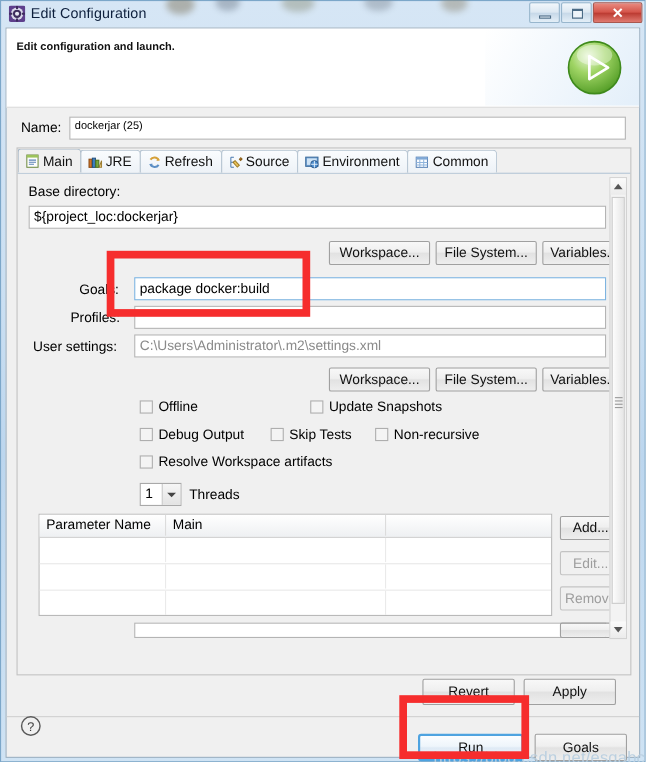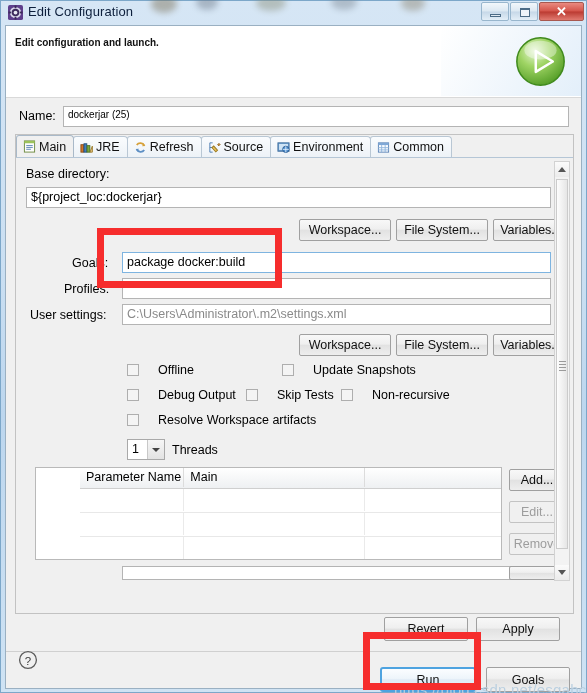--- a/index.html
+++ b/index.html
@@ -134,21 +134,21 @@
     font-size:12.5px;color:#111;
     display:flex;align-items:center;justify-content:center;
     white-space:nowrap;
   }
   .btn.disabled{color:#9d9d9d;border-color:#c3c3c3;background:#f0f0f0;}
   .btn.focusrun{
     border:2px solid #4ea3e0;border-radius:3px;
     background:linear-gradient(to bottom,#fbfdff 0%,#eef5fb 45%,#dfeaf5 52%,#edf4fb 100%);
   }
 
-  .cb{position:absolute;font-size:12.5px;display:flex;align-items:center;gap:19px;color:#000;white-space:nowrap;}
+  .cb{position:absolute;font-size:12.5px;display:flex;align-items:center;gap:5px;color:#000;white-space:nowrap;}
   .cb .box{
     width:12px;height:12px;flex:none;
     border:1px solid #aeaeae;background:#f4f4f4;box-sizing:border-box;
   }
 
   .combo{
     position:absolute;width:38px;height:21px;
     border:1px solid #a9a9a9;background:#fff;box-sizing:border-box;
     font-size:12.5px;
   }
@@ -398,21 +398,21 @@
           </div>
 
           <div class="combo" style="left:110px;top:282px;">
             <span class="val">1</span>
             <span class="arrowbox">
                 <span class="caret"></span>
               </span>
           </div>
           <div class="lbl" style="left:155px;top:286px;">Threads</div>
 
-          <div class="tbl" style="left:18px;top:310px;width:467px;height:93px;padding-left:44px;">
+          <div class="tbl" style="left:18px;top:310px;width:467px;height:93px;">
             <div class="thead">
               <div class="th" style="width:115px;">Parameter Name</div>
               <div class="th" style="width:200px;">Main</div>
               <div class="th" style="width:150px;border-right:none;"></div>
             </div>
             <div class="trow">
               <div class="td" style="width:115px;"></div>
               <div class="td" style="width:200px;"></div>
               <div class="td" style="width:150px;border-right:none;"></div>
             </div>

